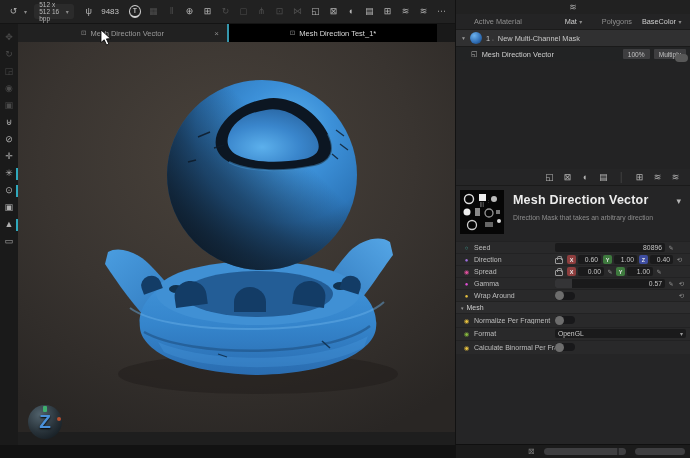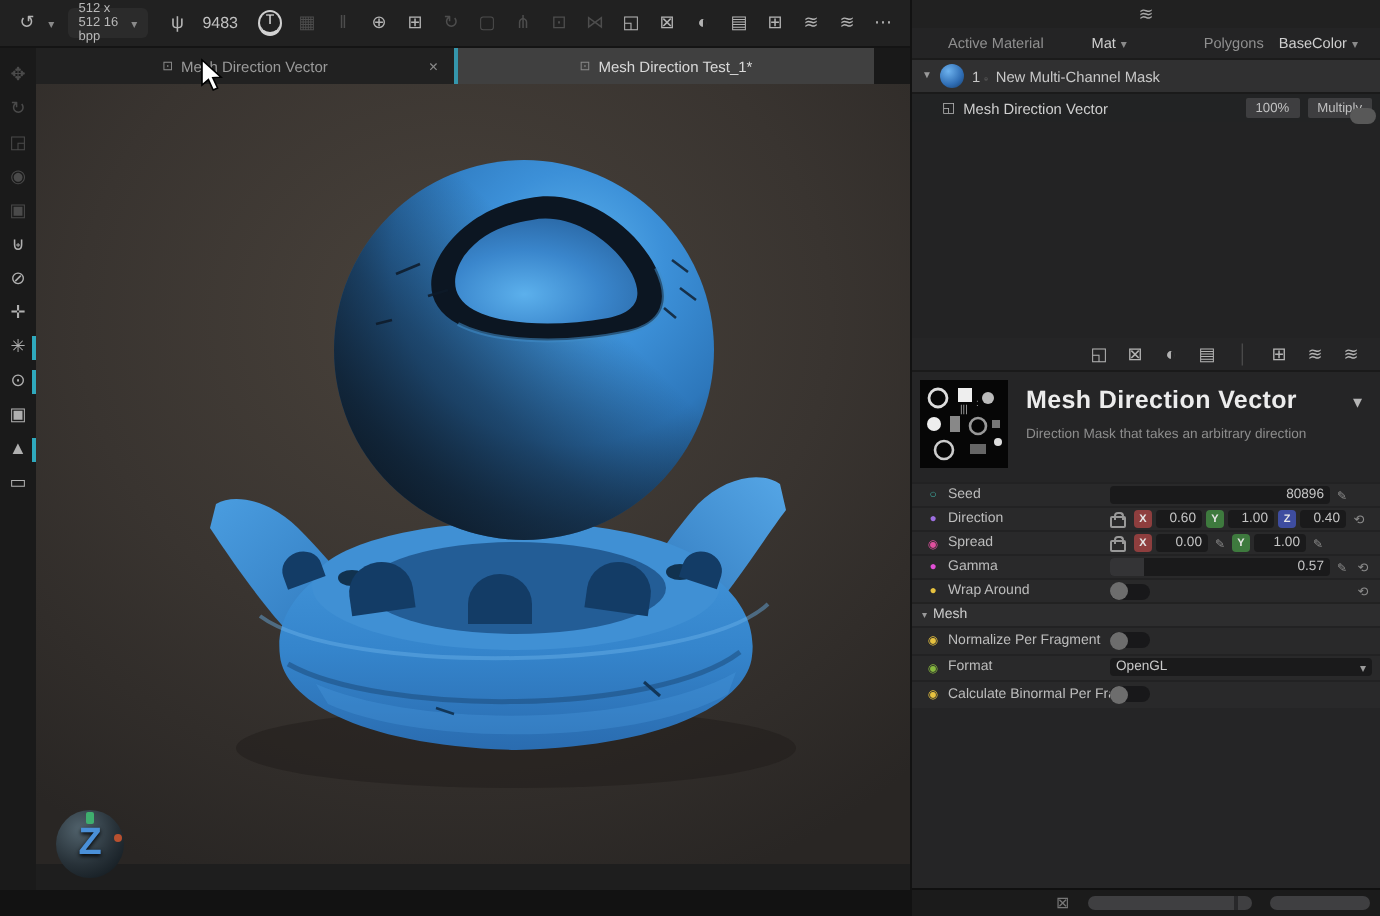--- a/index.html
+++ b/index.html
@@ -24,21 +24,21 @@
   .mid-row{flex:1;display:flex;min-height:0;}
   .toolstrip{width:18px;background:#1a1a1a;display:flex;flex-direction:column;align-items:center;
              padding-top:6px;gap:2px;box-sizing:border-box;}
   .tool{position:relative;width:18px;height:15px;text-align:center;font-size:9px;line-height:15px;color:#b0b0b0;}
   .tool.dis{color:#4a4a4a;}
   .tool.accent::after{content:"";position:absolute;right:0;top:1.5px;width:2px;height:12px;background:#2fa9bd;}
   .view-col{flex:1;display:flex;flex-direction:column;min-width:0;}
   .tabbar{height:18px;background:#191919;display:flex;align-items:stretch;}
   .tab{position:relative;display:flex;align-items:center;justify-content:center;gap:4px;
        width:209px;background:#212121;color:#9a9a9a;font-size:7.5px;box-sizing:border-box;}
-  .tab.active{width:210px;background:#404040;color:#d9d9d9;border-left:2px solid #3596ac;}
+  .tab.active{width:210px;background:#000000;color:#d9d9d9;border-left:2px solid #3596ac;}
   .tab-icn{font-size:6.5px;color:#8a8a8a;}
   .tab-close{position:absolute;right:8px;font-size:8px;color:#8a8a8a;}
   .viewport{position:relative;flex:1;overflow:hidden;}
   .viewport svg.model{position:absolute;left:0;top:0;}
   .zlogo{position:absolute;left:10px;bottom:6px;width:34px;height:34px;border-radius:50%;
          background:radial-gradient(circle at 35% 28%,#51626c,#273138 55%,#0f161b 95%);
          display:flex;align-items:center;justify-content:center;}
   .zlogo span{color:#4a90d8;font-weight:bold;font-size:19px;text-shadow:0 1px 2px #000;}
   .zlogo .gdot{position:absolute;top:1px;left:15px;width:4px;height:6px;background:#3fae6e;border-radius:1px;}
   .zlogo .rdot{position:absolute;top:12px;right:1px;width:4px;height:4px;background:#b8502f;border-radius:50%;}
@@ -47,21 +47,21 @@
   .bottomstrip{height:13px;background:#121212;}
   .cursor{position:absolute;left:100px;top:29px;z-index:60;}
   
   .right-col{width:235px;display:flex;flex-direction:column;background:#252526;
              border-left:1px solid #121212;box-sizing:border-box;position:relative;}
   .rp-mini{height:14px;background:#212121;display:flex;align-items:center;justify-content:center;
            font-size:9px;color:#a8a8a8;}
   .mat-row{height:16px;background:#242425;border-bottom:1px solid #1b1b1b;display:flex;align-items:center;
            padding:0 6px;gap:5px;font-size:7.3px;box-sizing:border-box;}
   .mat-label{color:#8f8f8f;flex:0 0 auto;margin-left:12px;}
-  .mat-val{color:#cfcfcf;display:flex;justify-content:center;align-items:center;}
+  .mat-val{color:#cfcfcf;display:flex;justify-content:flex-end;align-items:center;}
   .mat-val.v1{width:58px;}
   .mat-val.v2{flex:1;}
   .layer1{height:16px;background:#303031;display:flex;align-items:center;gap:4px;padding:0 5px;
           font-size:7.4px;color:#c8c8c8;box-sizing:border-box;}
   .layer1 .coll{font-size:5px;color:#9a9a9a;}
   .sphere-thumb{width:12px;height:12px;border-radius:50%;
           background:radial-gradient(circle at 35% 30%,#6db2ee,#2f6db4 60%,#153a66);}
   .badge{font-size:5px;color:#7e7e7e;margin-left:-2px;margin-top:4px;}
   .layer2{height:15px;background:#222324;border-top:1px solid #1a1a1a;display:flex;align-items:center;
           gap:4px;padding:0 4px 0 15px;font-size:7.4px;color:#cfcfcf;box-sizing:border-box;}

